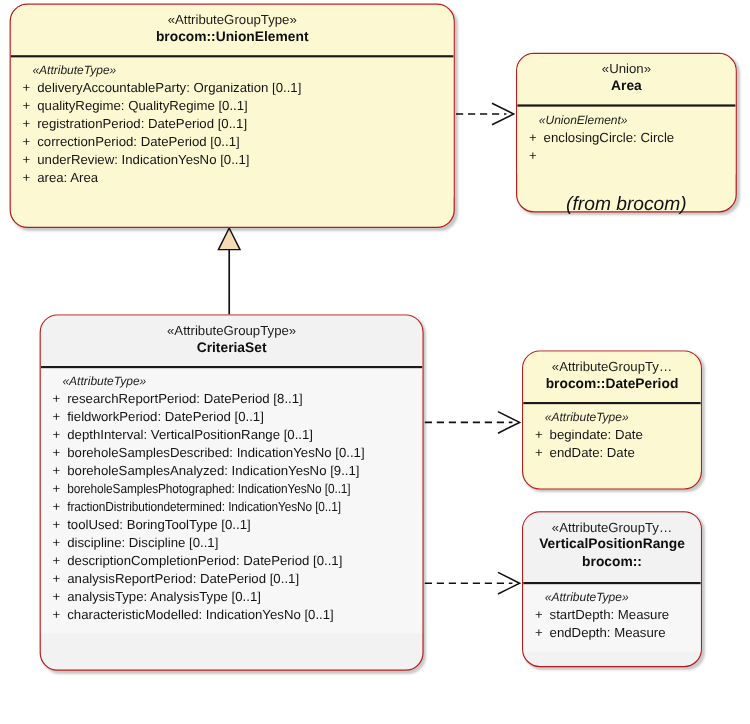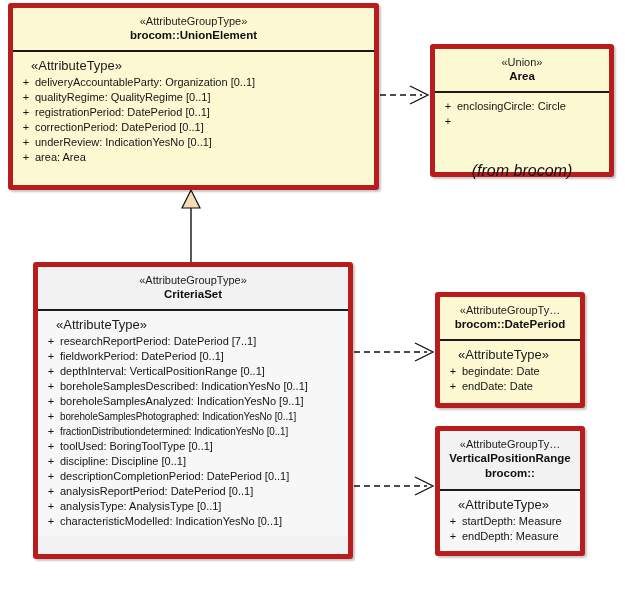--- a/index.html
+++ b/index.html
@@ -16,22 +16,22 @@
     width: 625px;
     height: 603px;
     background: #ffffff;
     overflow: hidden;
   }
 
   
   .uml-class {
     position: absolute;
     box-sizing: border-box;
-    border: 5px solid #b91c1c;
-    border-radius: 3px;
+    border: 1px solid #b91c1c;
+    border-radius: 15px;
     box-shadow: 2px 2px 2px rgba(0,0,0,0.22);
     overflow: hidden;
   }
   .uml-class.yellow { background: #fcf9d2; }
   .uml-class.white  { background: #f2f2f2; }
 
   .uml-header {
     box-sizing: border-box;
     text-align: center;
     padding: 6px 6px 7px 6px;
@@ -54,25 +54,26 @@
   }
 
   .uml-body {
     box-sizing: border-box;
     padding: 6px 4px 7px 4px;
   }
   .uml-class.yellow .uml-body { background: #fcf9d2; }
   .uml-class.white  .uml-body { background: #f7f7f7; }
 
   .group-label {
-    font-size: 13px;
+    font-size: 10px;
     color: #1b1b1b;
     padding-left: 14px;
     margin-bottom: 2px;
     white-space: nowrap;
+    font-style: italic;
   }
 
   .attr-row {
     display: flex;
     align-items: baseline;
     font-size: 11px;
     color: #141414;
     line-height: 1.0;
     padding: 2px 0 2px 0;
     white-space: nowrap;
@@ -174,20 +175,21 @@
       </div>
     </div>
   </div>
 
   <div class="uml-class yellow" style="left:430px; top:44px; width:184px; height:133px;">
     <div class="uml-header" style="height:44px;">
       <div class="stereotype">«Union»</div>
       <div class="classname">Area</div>
     </div>
     <div class="uml-body">
+      <div class="group-label">«UnionElement»</div>
       <div class="attr-row">
         <span class="attr-vis">+</span>
         <span class="attr-text">enclosingCircle: Circle</span>
       </div>
       <div class="attr-row">
         <span class="attr-vis">+</span>
       </div>
     </div>
   </div>
 
@@ -195,21 +197,21 @@
 
   <div class="uml-class white" style="left:33px; top:262px; width:320px; height:297px;">
     <div class="uml-header" style="height:44px;">
       <div class="stereotype">«AttributeGroupType»</div>
       <div class="classname">CriteriaSet</div>
     </div>
     <div class="uml-body">
       <div class="group-label">«AttributeType»</div>
       <div class="attr-row">
         <span class="attr-vis">+</span>
-        <span class="attr-text">researchReportPeriod: DatePeriod [7..1]</span>
+        <span class="attr-text">researchReportPeriod: DatePeriod [8..1]</span>
       </div>
       <div class="attr-row">
         <span class="attr-vis">+</span>
         <span class="attr-text">fieldworkPeriod: DatePeriod [0..1]</span>
       </div>
       <div class="attr-row">
         <span class="attr-vis">+</span>
         <span class="attr-text">depthInterval: VerticalPositionRange [0..1]</span>
       </div>
       <div class="attr-row">

